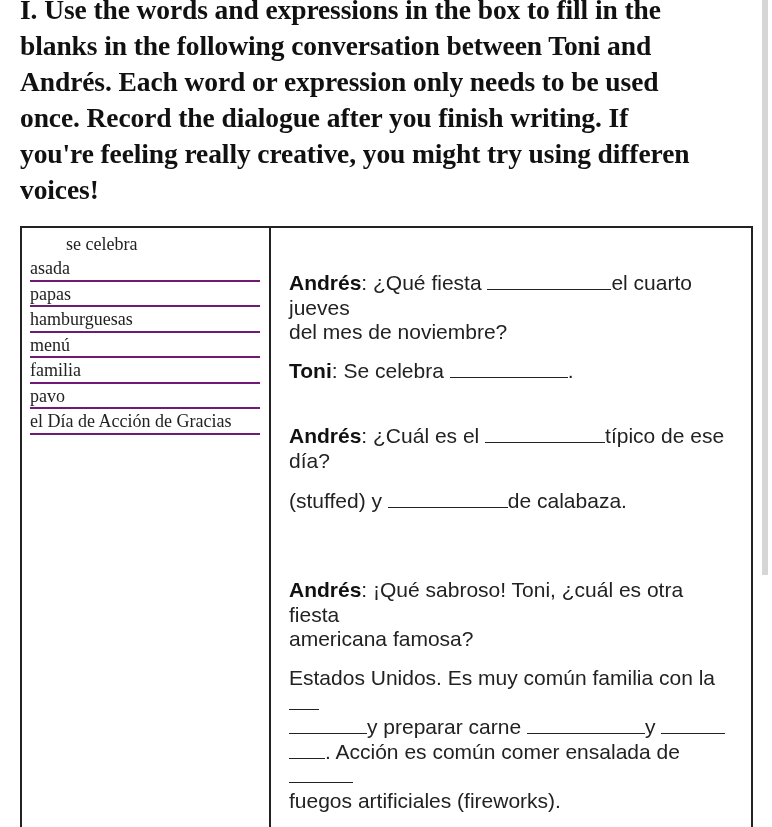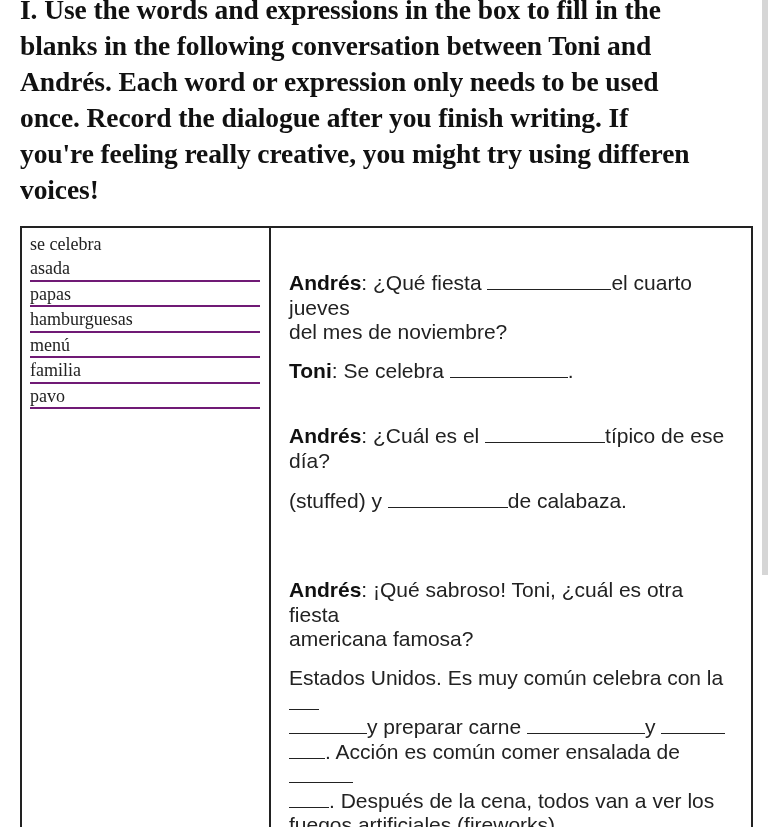--- a/index.html
+++ b/index.html
@@ -56,21 +56,21 @@
       font-size: 18px;
       color: #222;
     }
     .word {
       height: 25.5px;
       line-height: 25px;
       white-space: nowrap;
       box-sizing: border-box;
     }
     .word.ruled { border-bottom: 2px solid #701a75; }
-    .word.first { height: 24px; }
+    .word.first { height: 24px; margin-left: 36px; }
 
     .dialogue {
       position: absolute;
       left: 289px;
       width: 440px;
       font-family: Liberation Sans, sans-serif;
       font-size: 21px;
       line-height: 24.5px;
       color: #222;
     }
@@ -114,20 +114,21 @@
 <div class="box">
   <div class="divider"></div>
   <div class="wordbank">
     <div class="word first">se celebra</div>
     <div class="word ruled">asada</div>
     <div class="word ruled">papas</div>
     <div class="word ruled">hamburguesas</div>
     <div class="word ruled">menú</div>
     <div class="word ruled">familia</div>
     <div class="word ruled">pavo</div>
+    <div class="word ruled">el Día de Acción de Gracias</div>
   </div>
 </div>
 
 <div class="dialogue" style="top:271px;">
   <div><b>Andrés</b><span>: ¿Qué fiesta </span><span class="blank b125"></span><span>el cuarto jueves</span></div>
   <div>del mes de noviembre?</div>
 </div>
 
 <div class="dialogue" style="top:359px;">
   <div><b>Toni</b><span>: Se celebra </span><span class="blank b118"></span><span>.</span></div>
@@ -140,20 +141,19 @@
 <div class="dialogue" style="top:489px;">
   <div><span>(stuffed) y </span><span class="blank b120"></span><span>de calabaza.</span></div>
 </div>
 
 <div class="dialogue" style="top:578px;">
   <div><b>Andrés</b><span>: ¡Qué sabroso! Toni, ¿cuál es otra fiesta</span></div>
   <div>americana famosa?</div>
 </div>
 
 <div class="dialogue" style="top:666px;">
-  <div><span>Estados Unidos. Es muy común celebra con la </span><span class="blank b30"></span></div>
+  <div><span>Estados Unidos. Es muy común familia con la </span><span class="blank b30"></span></div>
   <div><span class="blank b78"></span><span>y preparar carne </span><span class="blank b118"></span><span>y </span><span class="blank b64"></span></div>
   <div><span class="blank b36"></span><span>. Acción es común comer ensalada de </span><span class="blank b64"></span></div>
-  <div><span class="blank b40"></span><span>. Después de la cena, todos van a ver los</span></div>
   <div>fuegos artificiales (fireworks).</div>
 </div>
 
 <div class="scrollbar"></div>
 
 </body></html>

